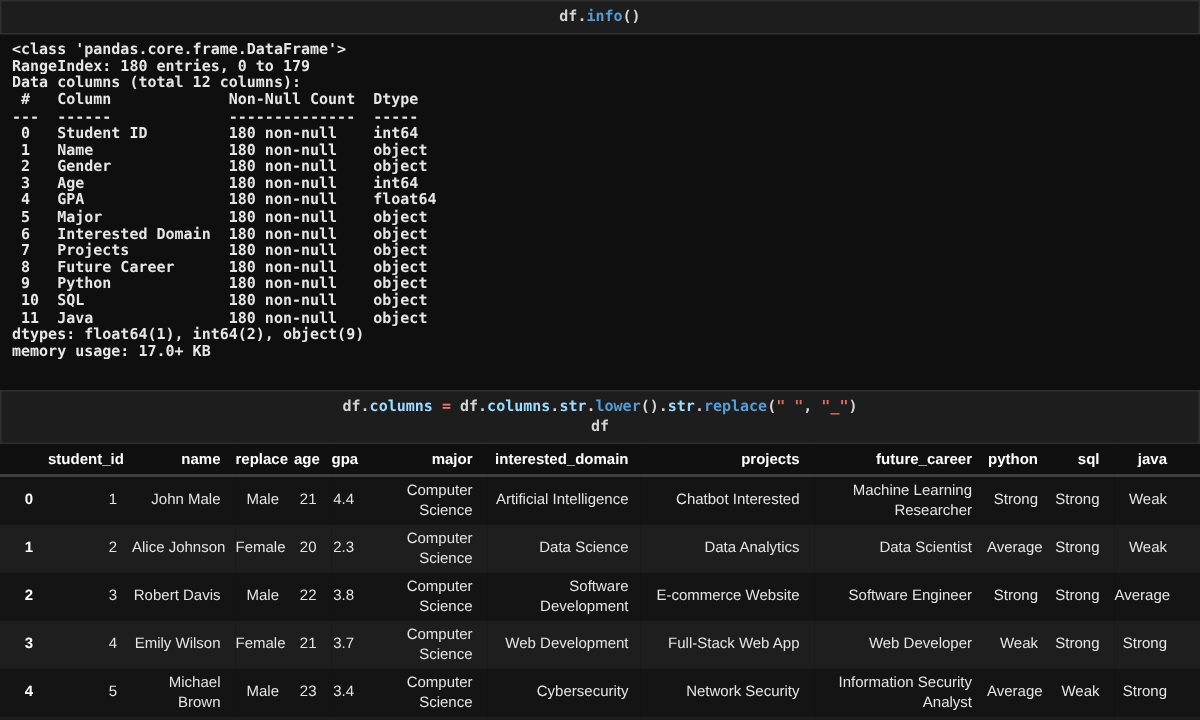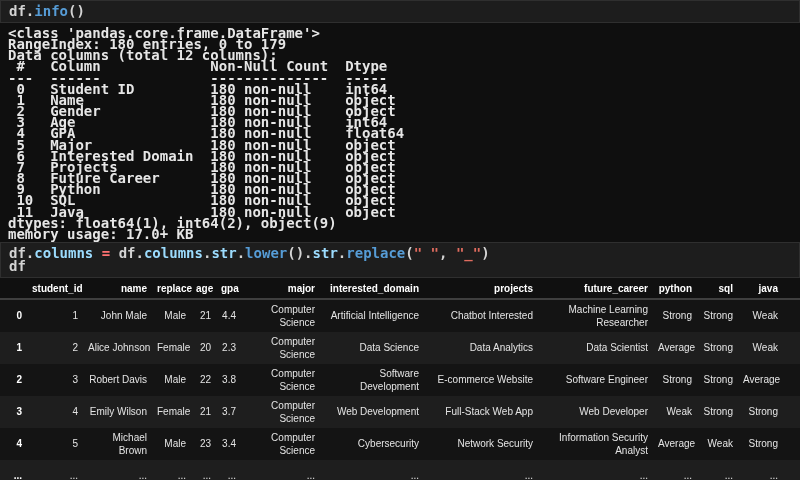--- a/index.html
+++ b/index.html
@@ -1,22 +1,22 @@
 <!DOCTYPE html>
 <html><head>
 <meta charset="utf-8">
 <style>
   html,body{margin:0;padding:0;width:800px;height:480px;background:#0f0f0f;overflow:hidden;
             font-family:"Liberation Sans",sans-serif;}
   .code-cell{background:#1d1d1d;border:1px solid #2f2f2f;padding:4px 8px;}
-  .code{font-family:"DejaVu Sans Mono",monospace;font-size:14px;line-height:13px;font-weight:700;color:#d4d4d4;}
+  .code{font-family:"DejaVu Sans Mono",monospace;font-size:10px;line-height:13px;font-weight:700;color:#d4d4d4;text-align:center;}
   .code-line{height:13px;white-space:pre;}
-  #cell2{margin-top:2px;}
+  #cell2{margin-top:20px;}
   pre.text-output{margin:3px 0 0 0;padding:2px 8px 0 8px;
-      font-family:"DejaVu Sans Mono",monospace;font-size:14px;line-height:11.15px;font-weight:700;
+      font-family:"DejaVu Sans Mono",monospace;font-size:10px;line-height:11.15px;font-weight:700;
       color:#e6e6e6;white-space:pre;}
   .table-output{margin:0;}
   table{border-collapse:collapse;table-layout:fixed;width:800px;
         font-family:"Liberation Sans",sans-serif;font-size:10px;line-height:13px;color:#e4e4e4;}
   col.c0{width:32px}col.c1{width:56px}col.c2{width:69px}col.c3{width:39px}col.c4{width:25px}
   col.c5{width:25px}col.c6{width:79px}col.c7{width:102px}col.c8{width:116px}col.c9{width:115px}
   col.c10{width:44px}col.c11{width:41px}col.c12{width:57px}
   thead th{font-weight:700;color:#ffffff;text-align:right;padding:4px 10px 3px 0;
            border-bottom:2px solid #3f3f3f;background:#101010;white-space:nowrap;}
   tbody th,tbody td{text-align:right;vertical-align:middle;padding:3px 10px 3px 0;height:26px;white-space:nowrap;}

